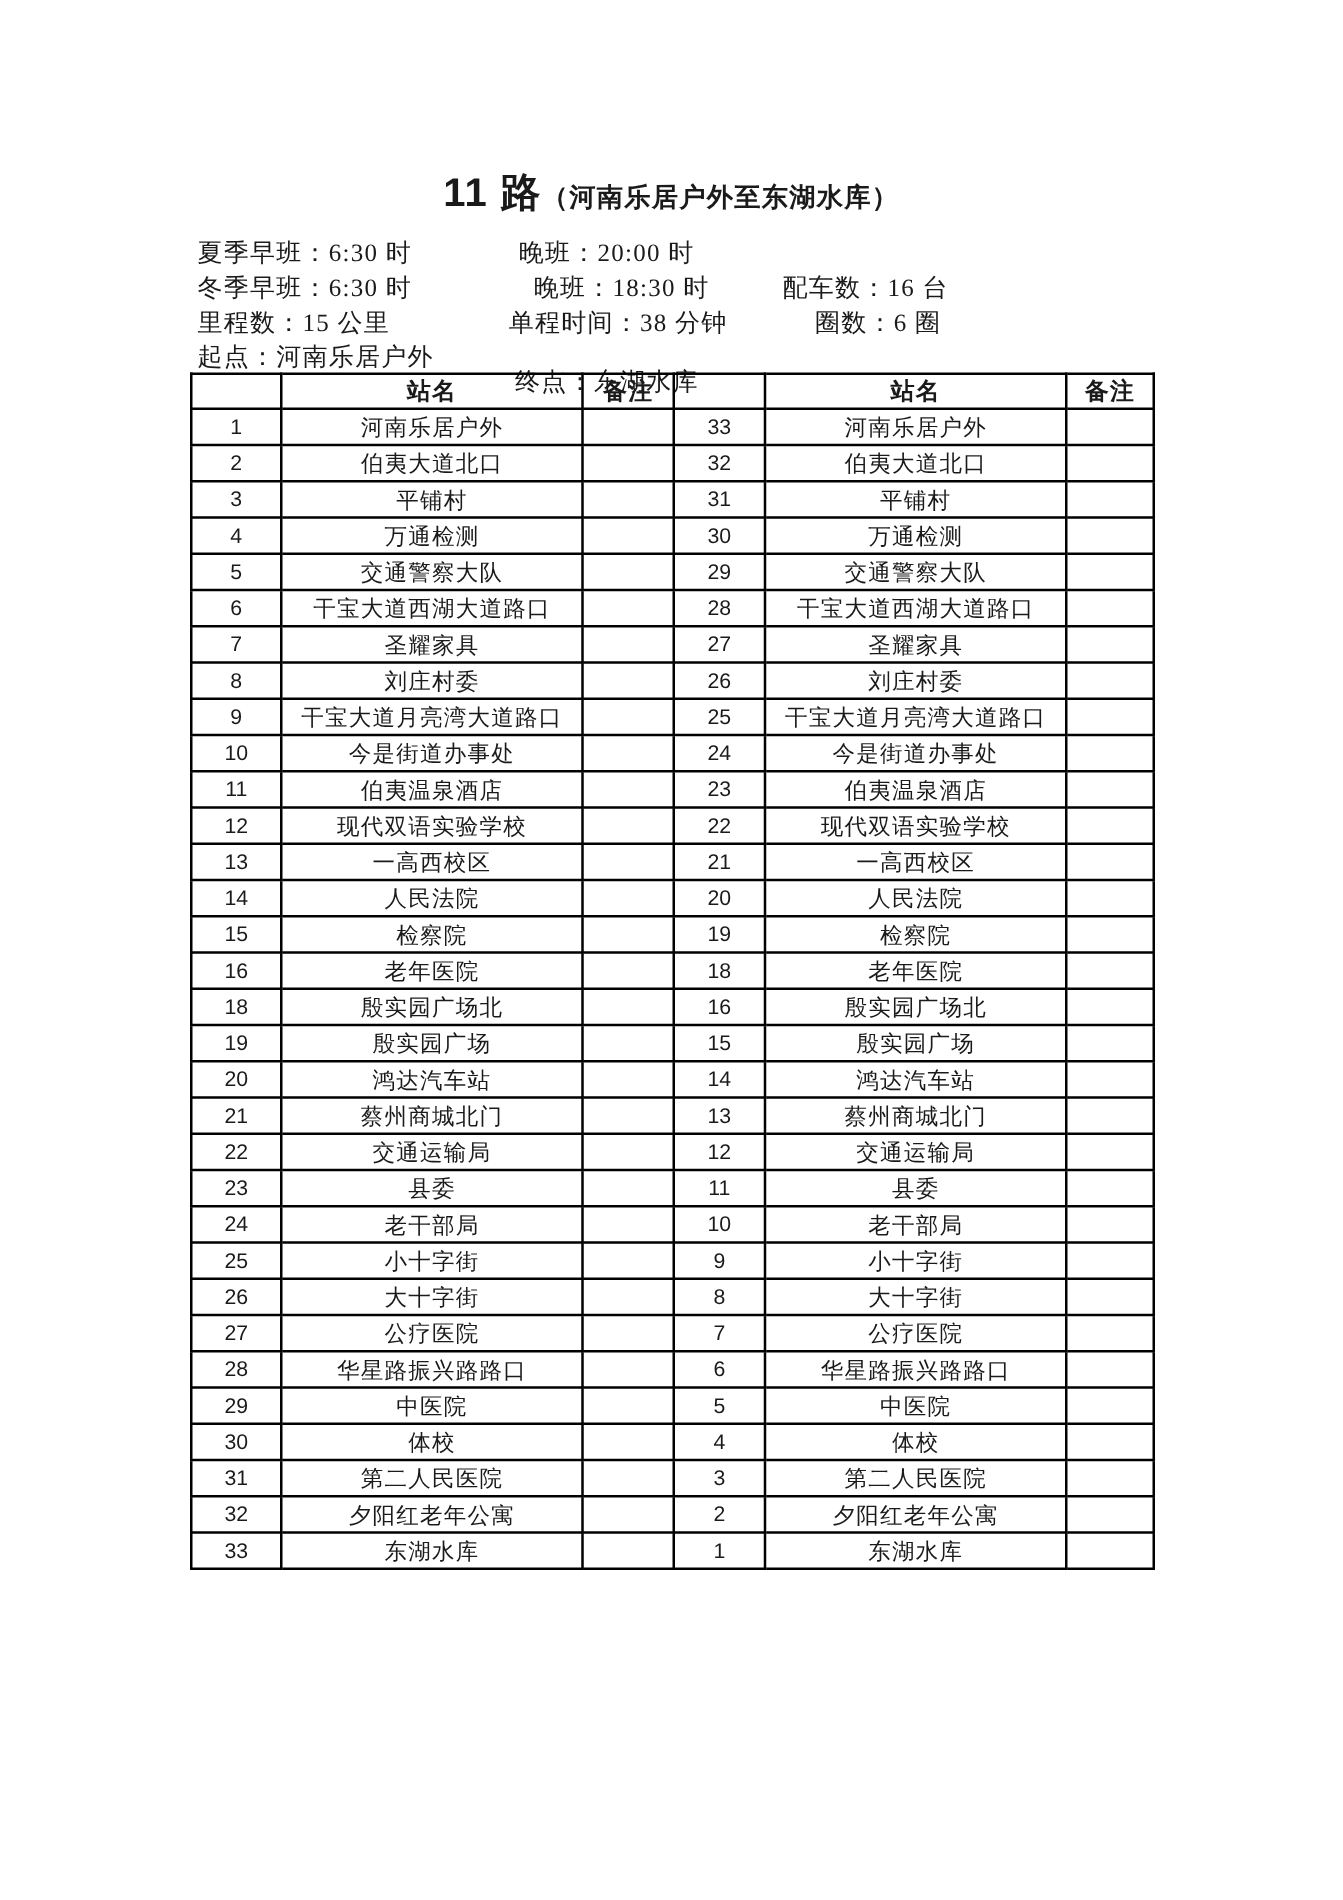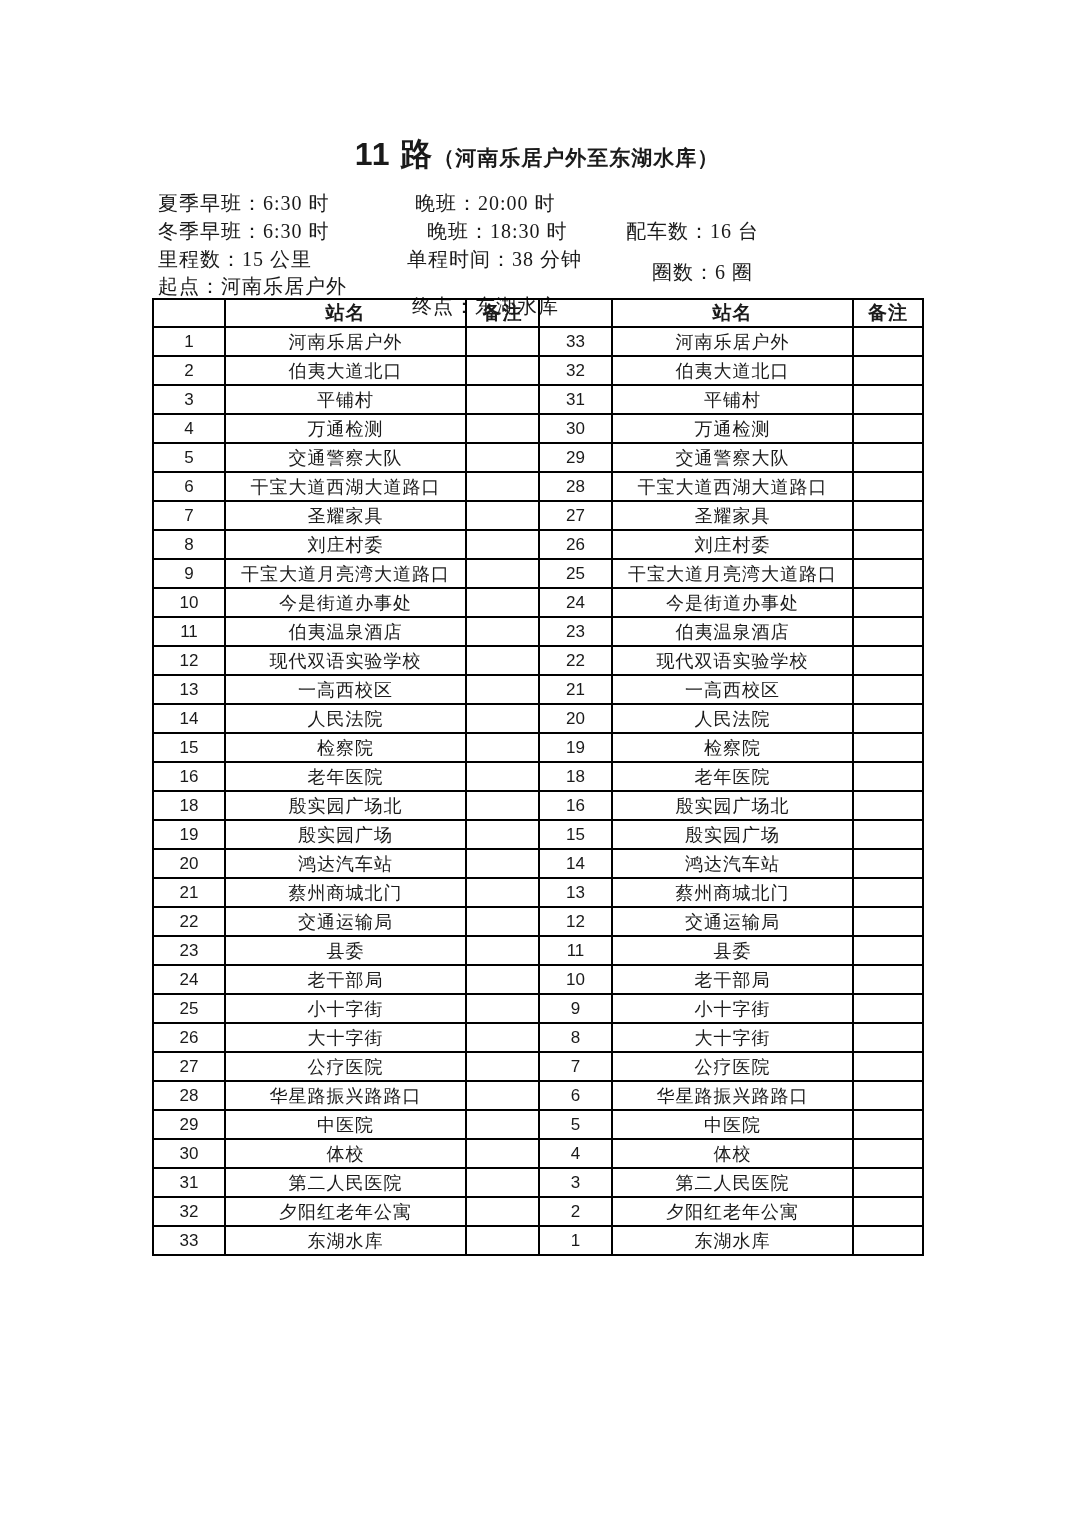--- a/index.html
+++ b/index.html
@@ -90,21 +90,21 @@
 
   <div class="info-item" style="left:158px; top:189px;">夏季早班：6:30 时</div>
   <div class="info-item" style="left:415px; top:189px;">晚班：20:00 时</div>
 
   <div class="info-item" style="left:158px; top:217px;">冬季早班：6:30 时</div>
   <div class="info-item" style="left:415px; top:217px;margin-left:12px;">晚班：18:30 时</div>
   <div class="info-item" style="left:626px; top:217px;">配车数：16 台</div>
 
   <div class="info-item" style="left:158px; top:245px;">里程数：15 公里</div>
   <div class="info-item" style="left:407px; top:245px;">单程时间：38 分钟</div>
-  <div class="info-item" style="left:652px; top:258px;text-align:right;">圈数：6 圈</div>
+  <div class="info-item" style="left:652px; top:245px;text-align:right;">圈数：6 圈</div>
 
   <div class="info-item" style="left:158px; top:272px;">起点：河南乐居户外</div>
   <div class="info-item" style="left:412px; top:272px;margin-top:20px;">终点：东湖水库</div>
 
   <table class="route-table">
     <colgroup>
       <col style="width:72px">
       <col style="width:241px">
       <col style="width:73px">
       <col style="width:73px">

